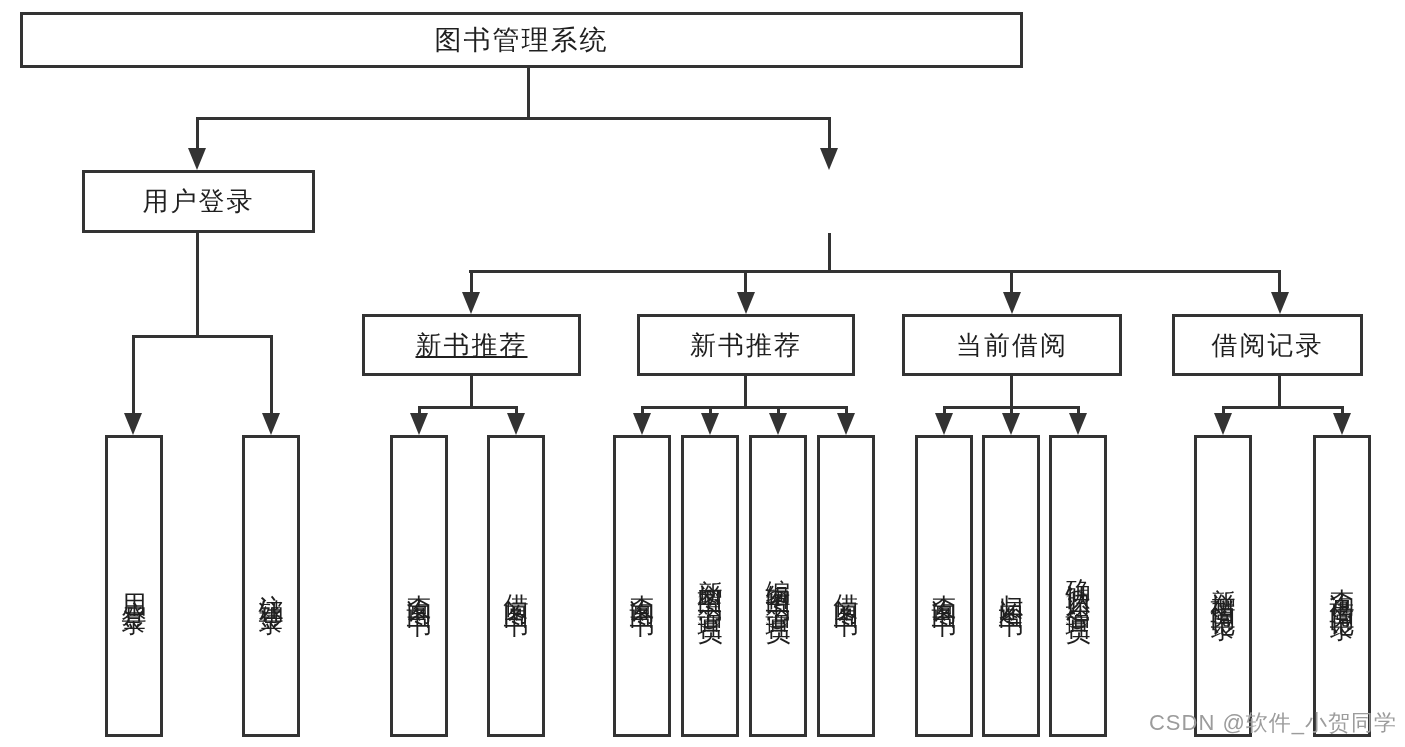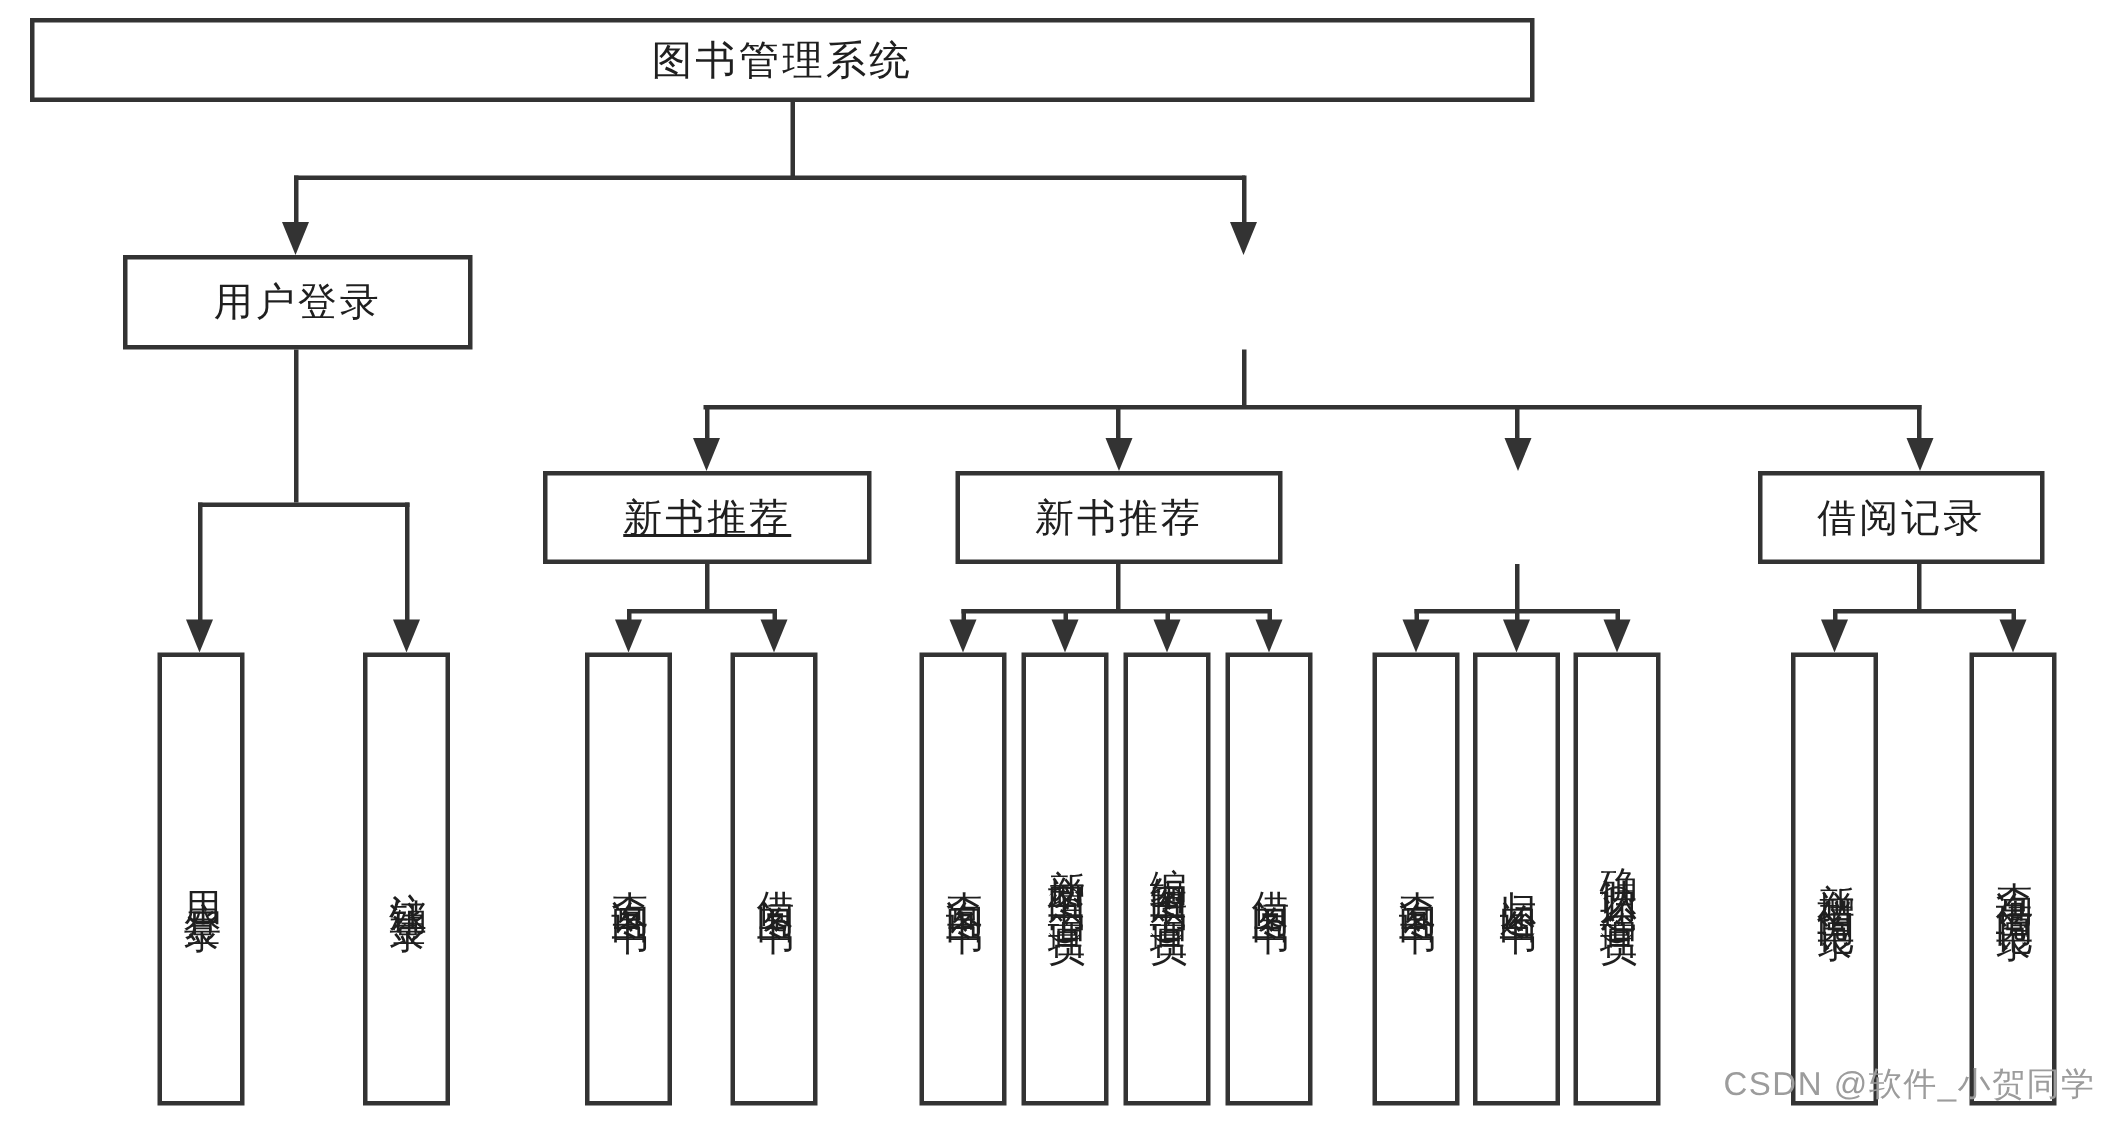--- a/index.html
+++ b/index.html
@@ -70,20 +70,21 @@
   <div class="arrow" style="left:462px; top:292px;"></div>
   <div class="vline" style="left:744px; top:270px; height:25px;"></div>
   <div class="arrow" style="left:737px; top:292px;"></div>
   <div class="vline" style="left:1010px; top:270px; height:25px;"></div>
   <div class="arrow" style="left:1003px; top:292px;"></div>
   <div class="vline" style="left:1278px; top:270px; height:25px;"></div>
   <div class="arrow" style="left:1271px; top:292px;"></div>
 
   <div class="box hbox" style="left:362px; top:314px; width:219px; height:62px;text-decoration:underline;">新书推荐</div>
   <div class="box hbox" style="left:637px; top:314px; width:218px; height:62px;">新书推荐</div>
+  <div class="box hbox" style="left:902px; top:314px; width:220px; height:62px;">当前借阅</div>
   <div class="box hbox" style="left:1172px; top:314px; width:191px; height:62px;">借阅记录</div>
 
   <div class="vline" style="left:470px; top:376px; height:32px;"></div>
   <div class="hline" style="left:418px; top:406px; width:100px;"></div>
   <div class="vline" style="left:418px; top:406px; height:8px;"></div>
   <div class="arrow" style="left:410px; top:413px;"></div>
   <div class="vline" style="left:515px; top:406px; height:8px;"></div>
   <div class="arrow" style="left:507px; top:413px;"></div>
 
   <div class="box" style="left:390px; top:435px; width:58px; height:302px;">

